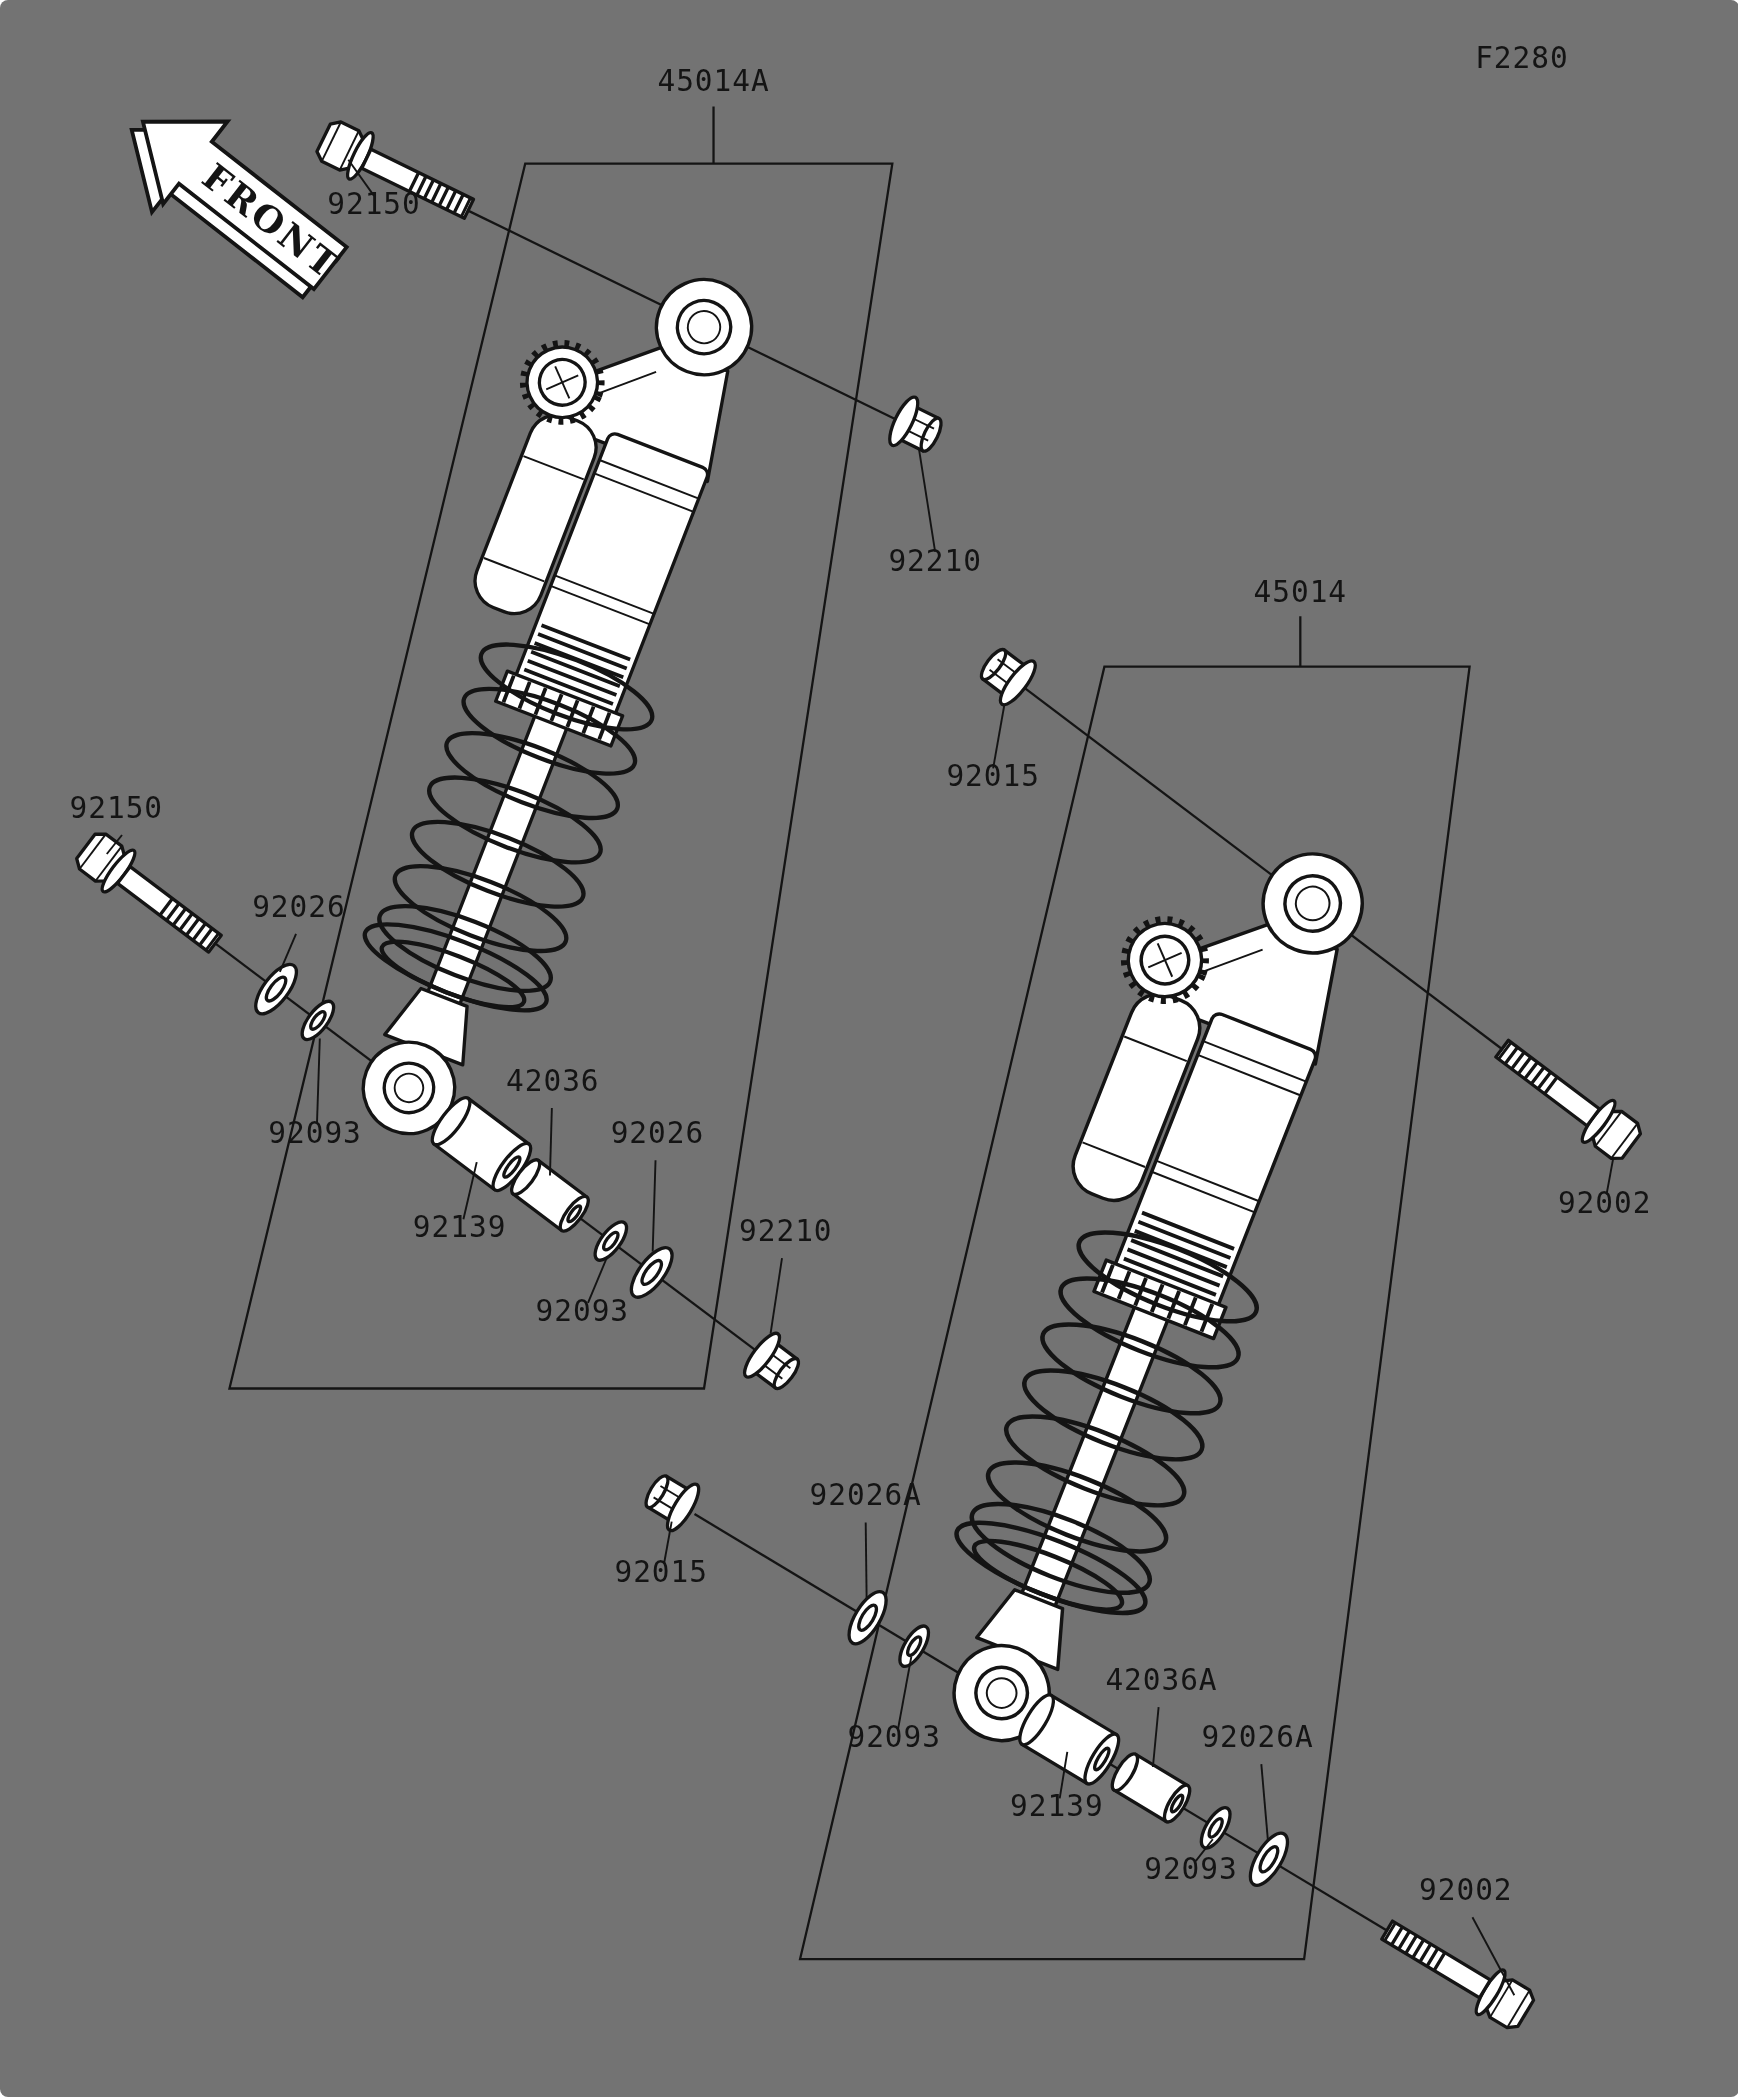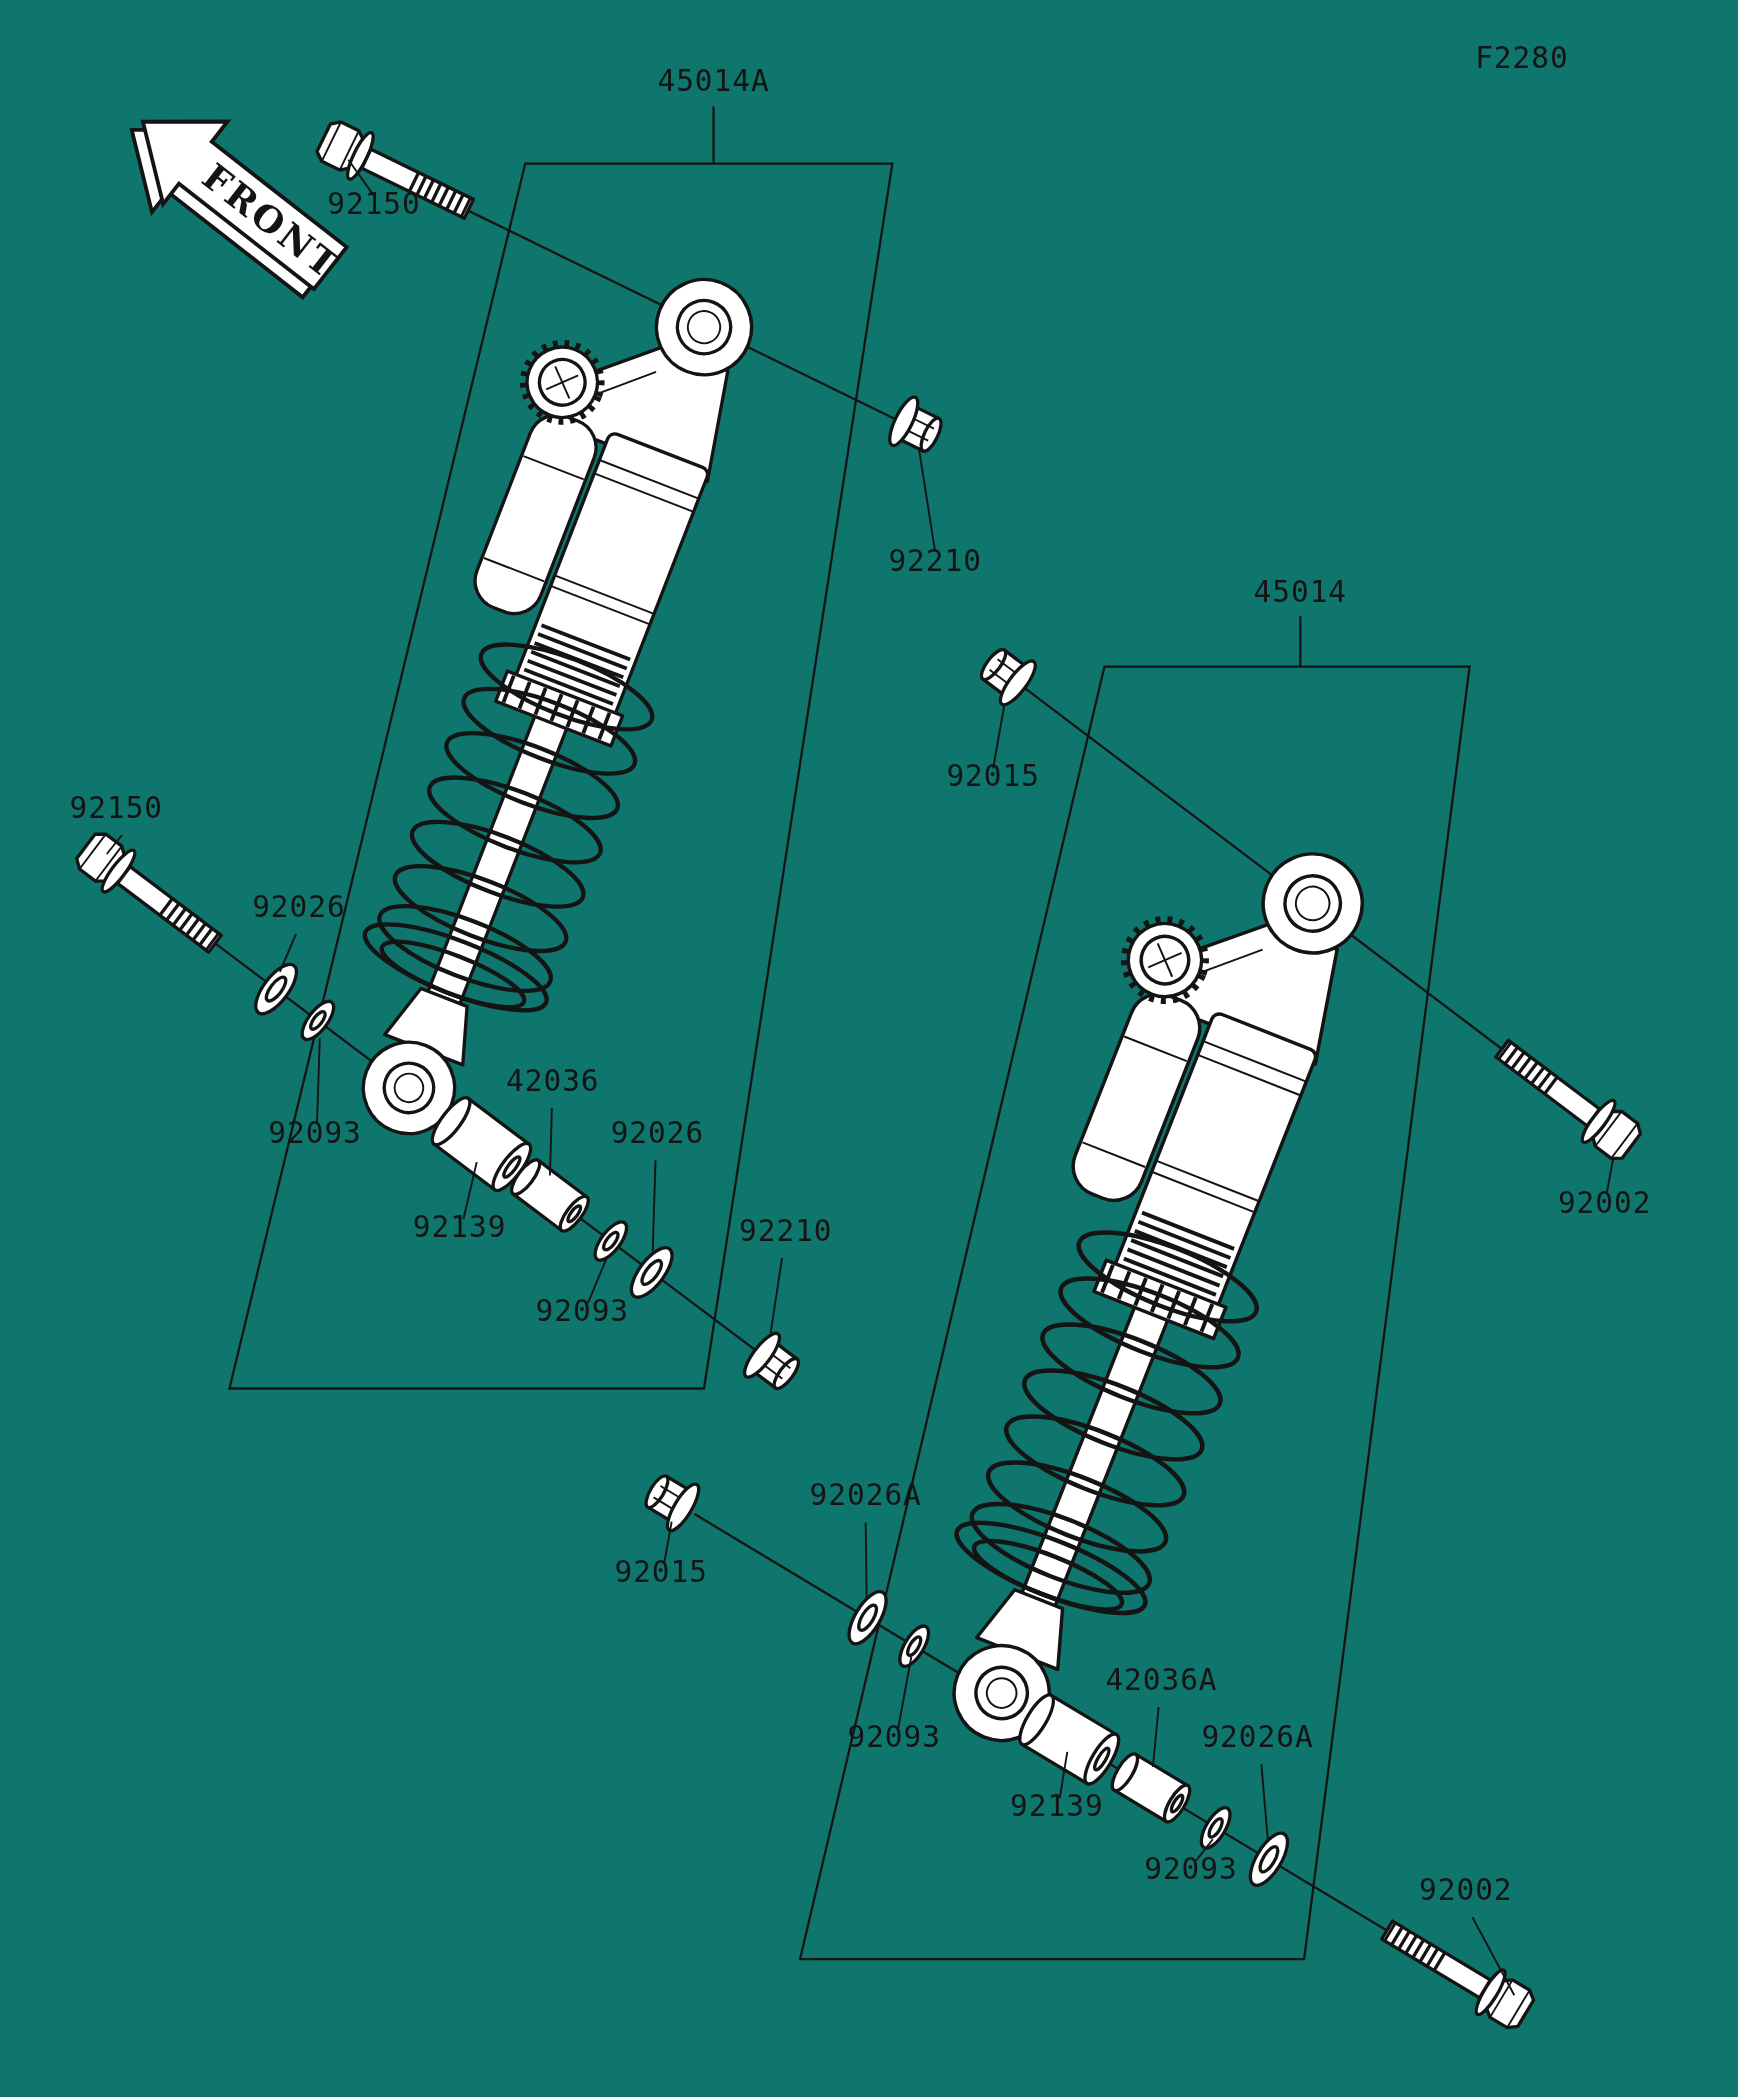--- a/index.html
+++ b/index.html
@@ -1,21 +1,22 @@
 <!DOCTYPE html>
 <html style="font-size:15px"><head>
 <meta charset="utf-8">
 <style>
   html, body { margin: 0; padding: 0; background: #ffffff; }
   .page {
     position: relative;
     width: 1739px;
     height: 2097px;
-    background: #0f766e;
+    background: #737373;
     overflow: hidden;
+    border-radius: 8px;
   }
   svg { display: block; width: 1739px; height: 2097px; }
 
   .callout, .fig-code {
     font-family: "DejaVu Sans Mono", "Liberation Mono", monospace;
     font-size: 31px;
     fill: #141414;
     text-anchor: middle;
     letter-spacing: 1px;
   }

